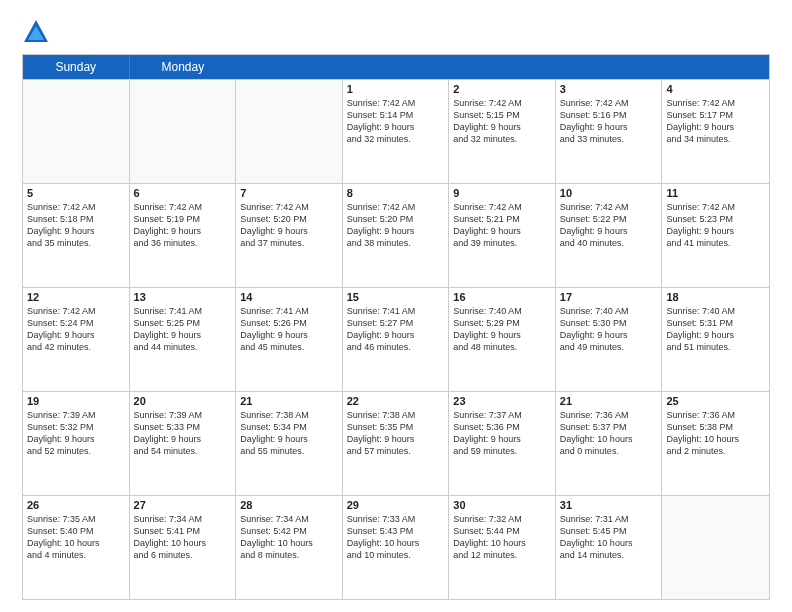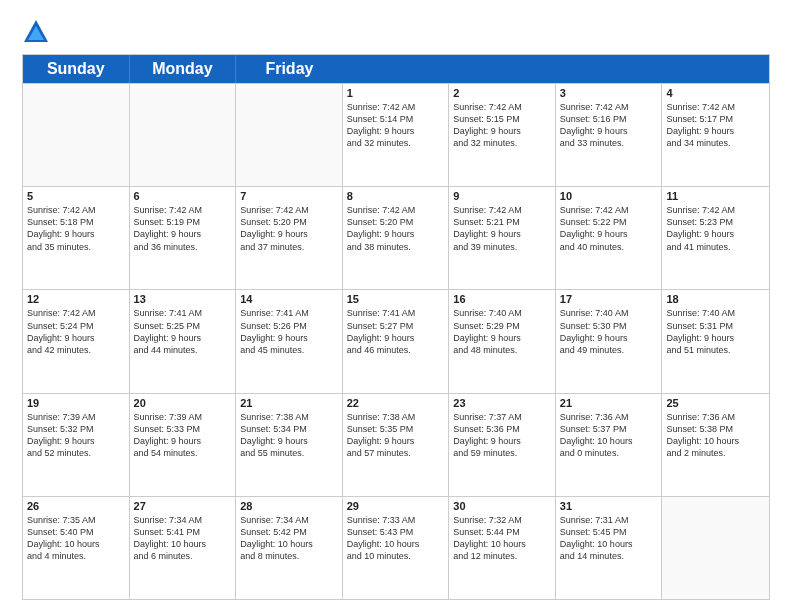--- a/index.html
+++ b/index.html
@@ -66,22 +66,22 @@
       flex-direction: column;
       border: 1px solid #ccc;
     }
     .cal-header {
       display: grid;
       grid-template-columns: repeat(7, 1fr);
       background: #1565c0;
     }
     .cal-header-cell {
       color: #fff;
-      font-size: 16px;
-      font-weight: bold;
+      font-size: 12px;
+      font-weight: normal;
       text-align: center;
       padding: 5px 2px;
       border-right: 1px solid #3a7fd5;
     }
     .cal-header-cell:last-child { border-right: none; }
     .cal-body {
       flex: 1;
       display: flex;
       flex-direction: column;
     }
@@ -131,21 +131,20 @@
     <div class="title-block">
       <div class="month-title"></div>
       <div class="location"></div>
     </div>
   </div>
 
   <div class="calendar">
     <div class="cal-header">
     <div class="cal-header-cell">Sunday</div>
         <div class="cal-header-cell">Monday</div>
-        <div class="cal-header-cell">Friday</div>
       </div>
     <div class="cal-body">
     <div class="cal-row">
           <div class="cal-cell empty"></div>
           <div class="cal-cell empty"></div>
           <div class="cal-cell empty"></div>
           <div class="cal-cell">
             <div class="day-num">1</div>
             <div class="cell-line">Sunrise: 7:42 AM</div>
             <div class="cell-line">Sunset: 5:14 PM</div>

